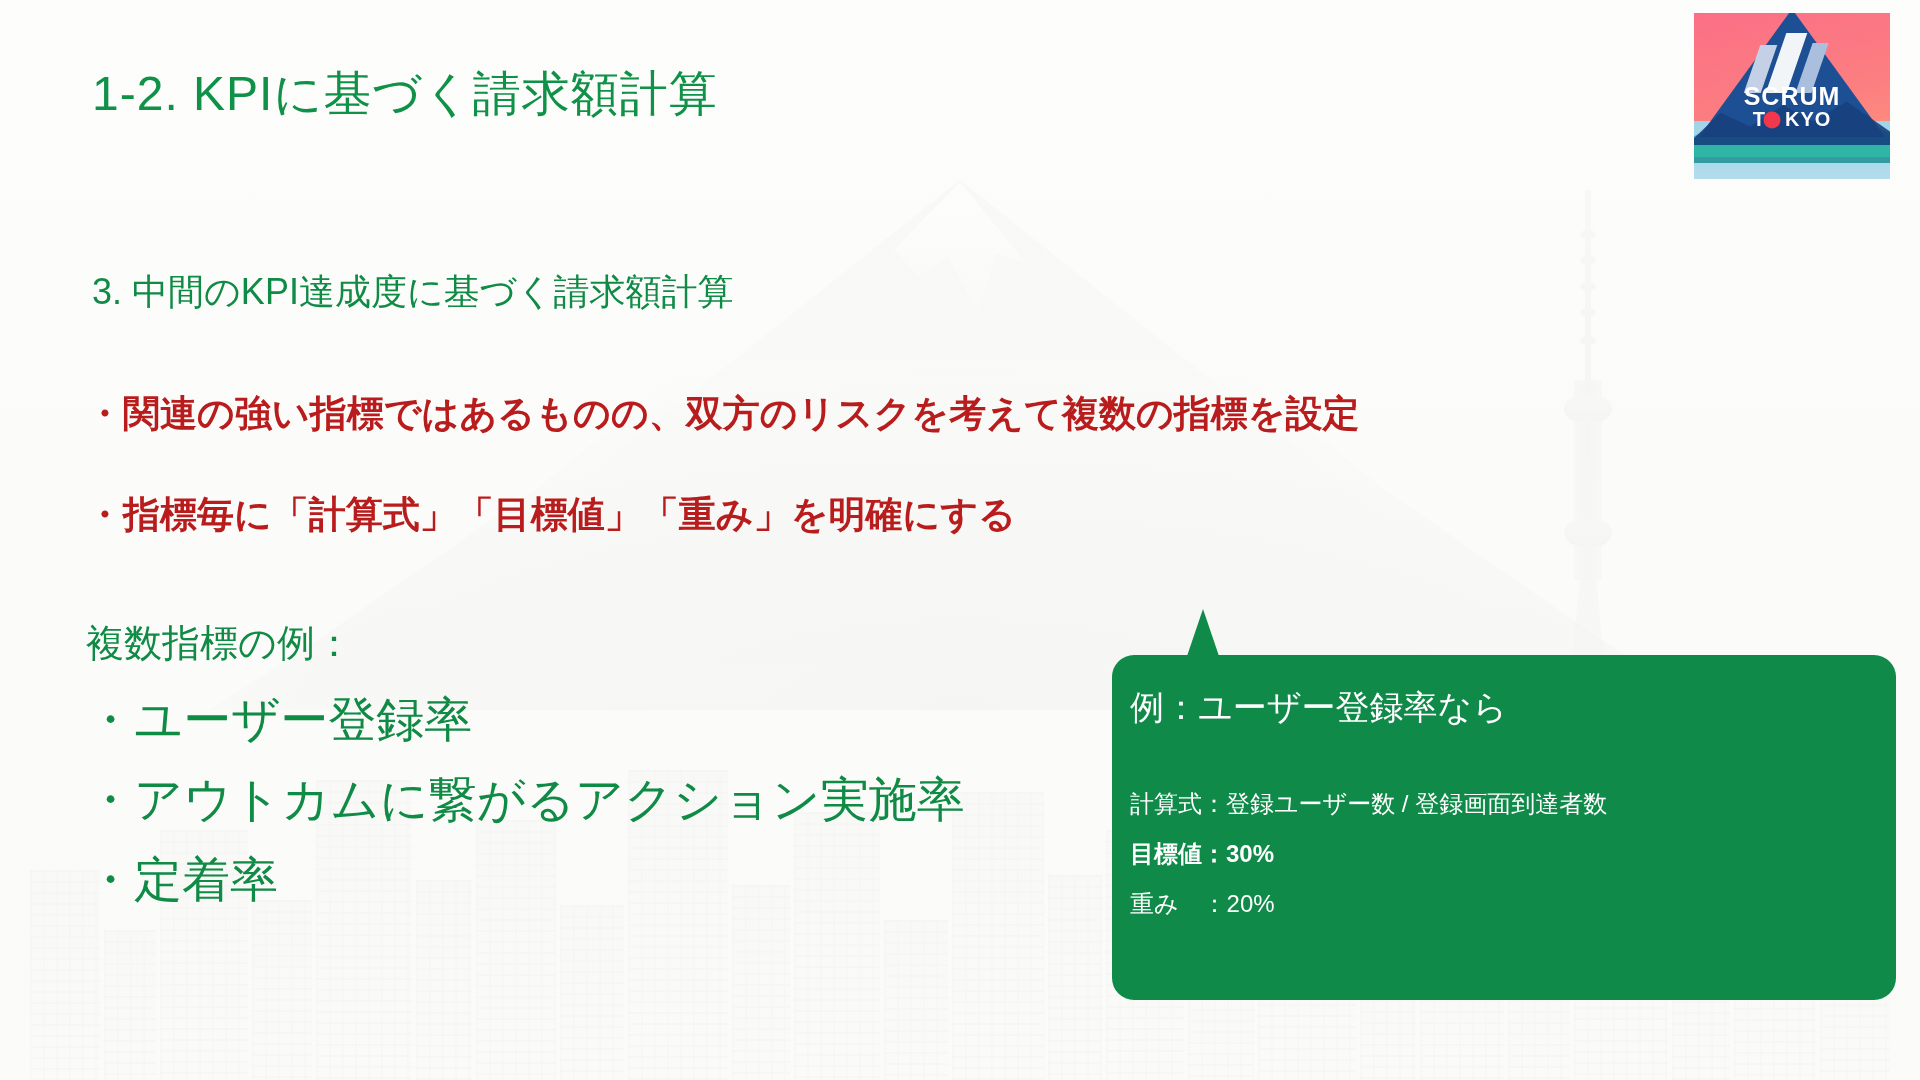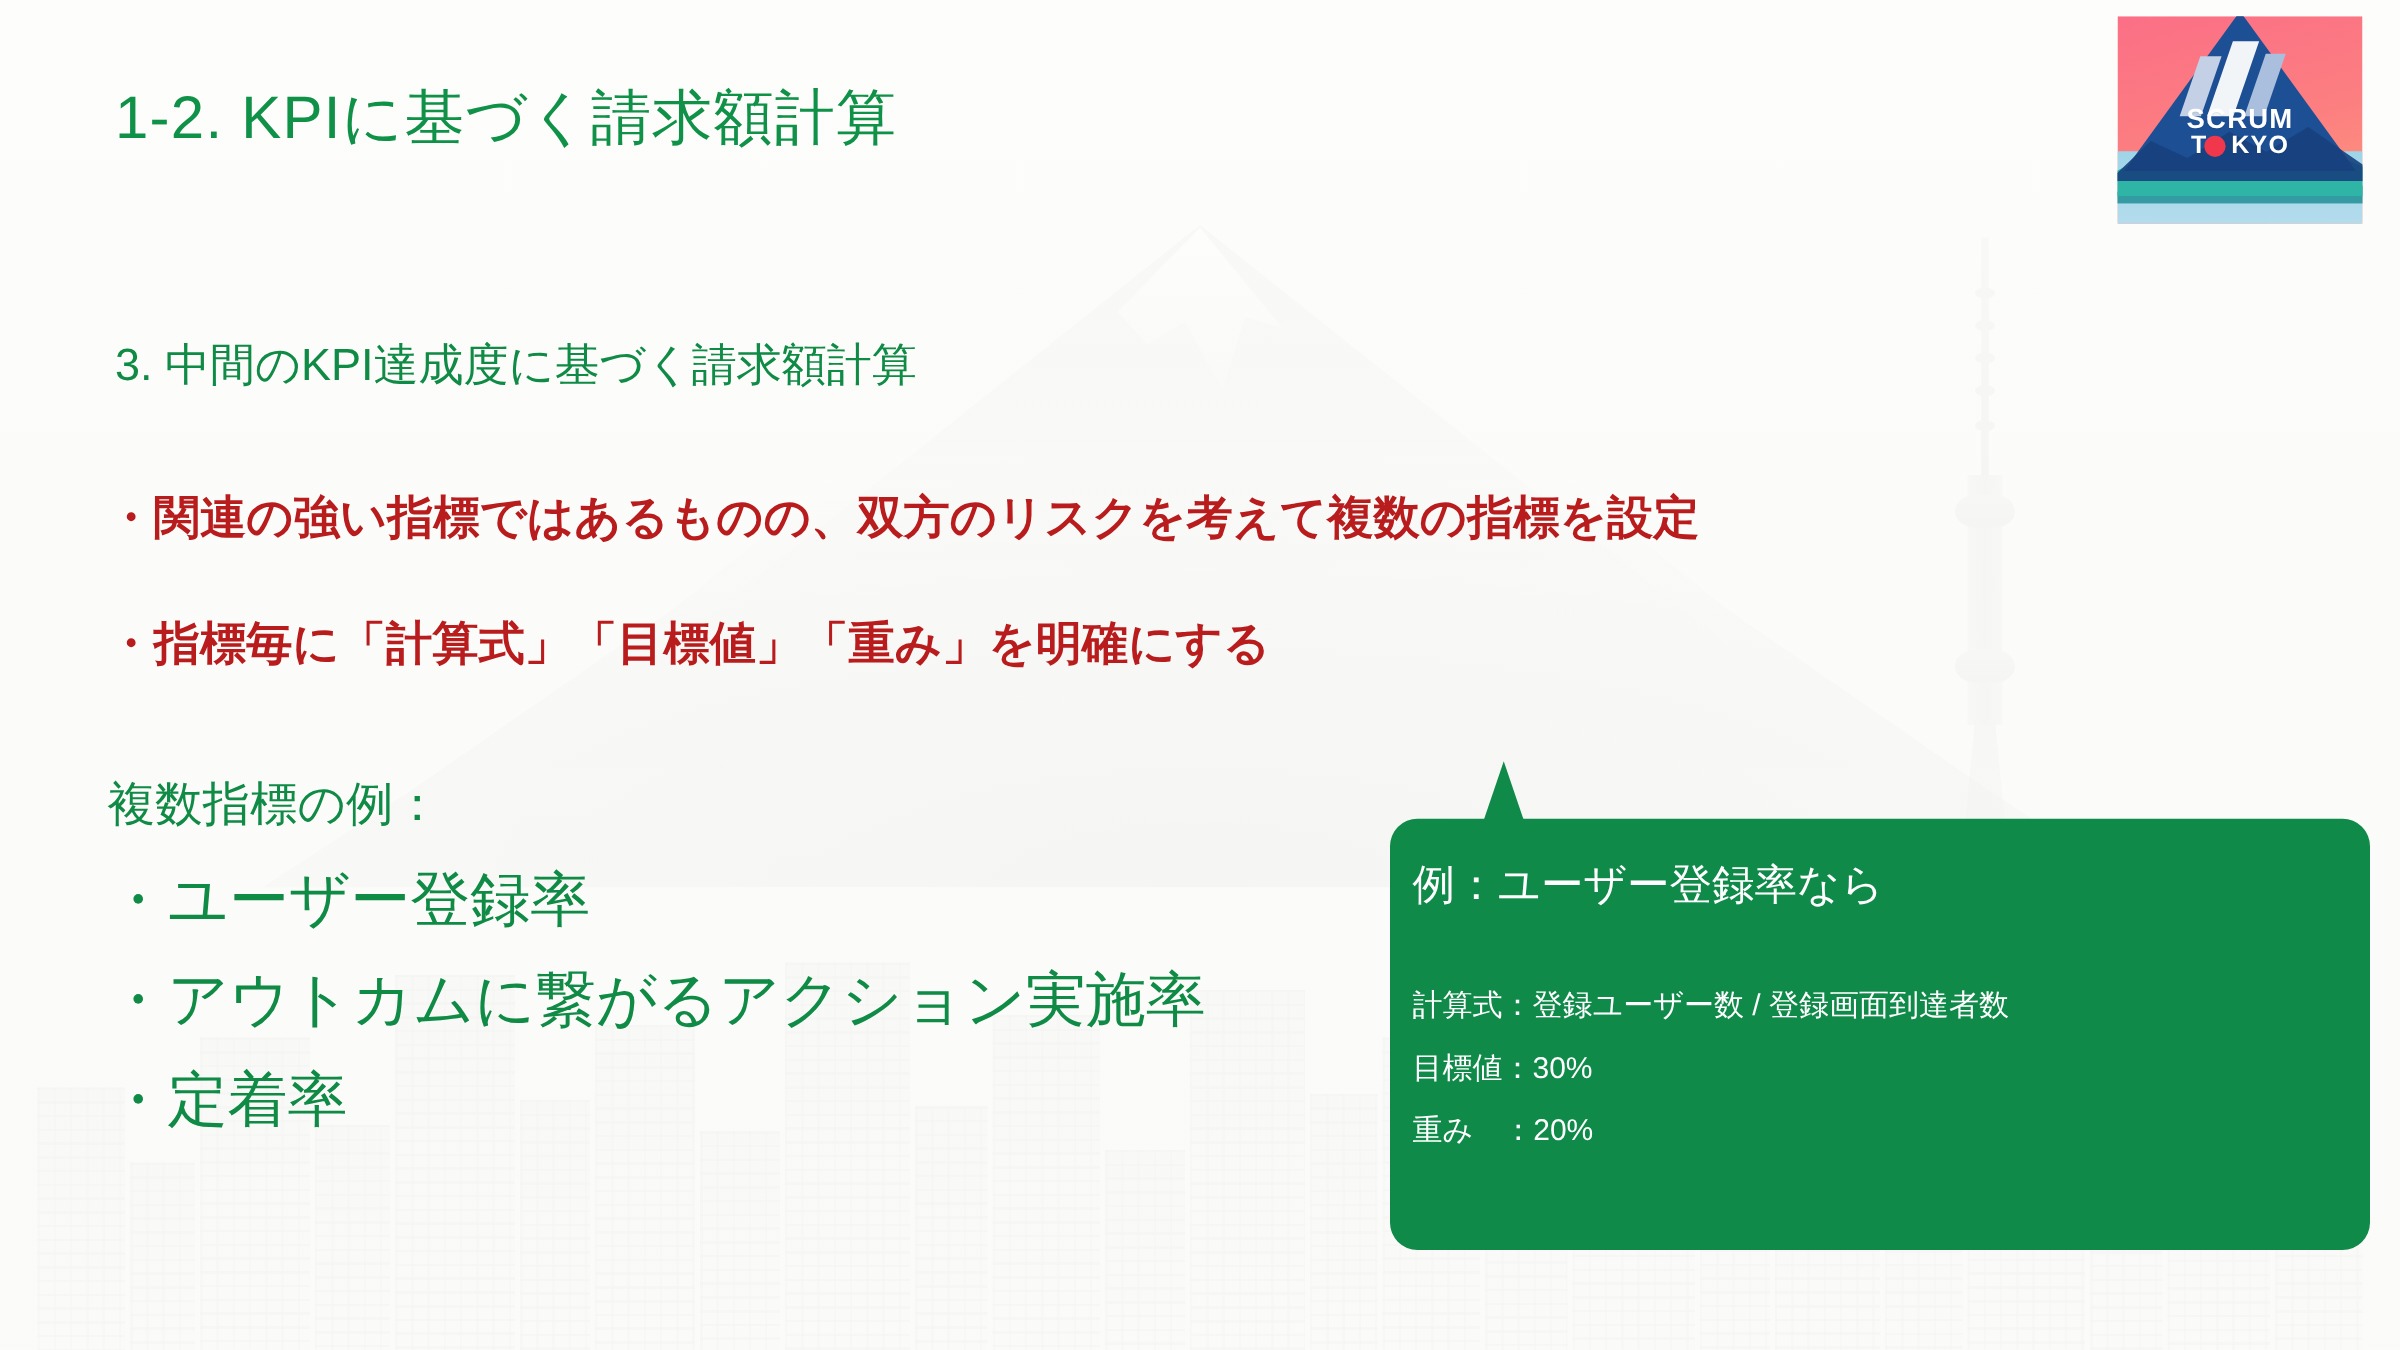--- a/index.html
+++ b/index.html
@@ -96,21 +96,21 @@
   }
   .snow-a,.snow-b,.snow-c{ position:absolute; background:#eef1f4; }
   .snow-a{ left:8px;  top:16px; width:17px; height:48px; transform:skewX(-19deg); background:#c3d0e6;}
   .snow-b{ left:32px; top:4px;  width:21px; height:60px; transform:skewX(-19deg); background:#f2f5f8;}
   .snow-c{ left:60px; top:14px; width:16px; height:50px; transform:skewX(-19deg); background:#aabfdd;}
   .logo-text{
     position:absolute; left:0; right:0; top:70px; text-align:center;
     color:#ffffff; font-weight:bold; letter-spacing:1px; line-height:1.05;
     text-shadow:0 1px 1px rgba(0,0,0,.08);
   }
-  .logo-scrum{ font-size:22px; }
+  .logo-scrum{ font-size:25px; }
   .logo-tokyo{ font-size:20px; position:relative; display:inline-block; }
   .logo-dot{
     position:absolute; left:50%; top:50%; transform:translate(-50%,-50%) translateX(-20px);
     width:17px; height:17px; border-radius:50%; background:#f0374b;
   }
 
   
   .title{
     position:absolute; left:92px; top:62px;
     color:#0f9148; font-size:48px; font-weight:500; letter-spacing:1px;
@@ -153,21 +153,21 @@
   }
   .callout-title{
     position:absolute; left:1130px; top:685px;
     color:#ffffff; font-size:34px; font-weight:400; white-space:nowrap;
   }
   .callout-row{
     position:absolute; left:1130px;
     color:#ffffff; font-size:24px; font-weight:400; white-space:nowrap;
   }
   .r1{ top:788px; }
-  .r2{ top:838px; }
+  .r2{ top:838px;font-weight:bold; }
   .r3{ top:888px; }
 </style>
 </head>
 <body>
 
 <div class="bg-photo">
   <div class="bg-fuji"></div>
   <div class="bg-fuji2"></div>
   <div class="bg-snow"></div>
 

